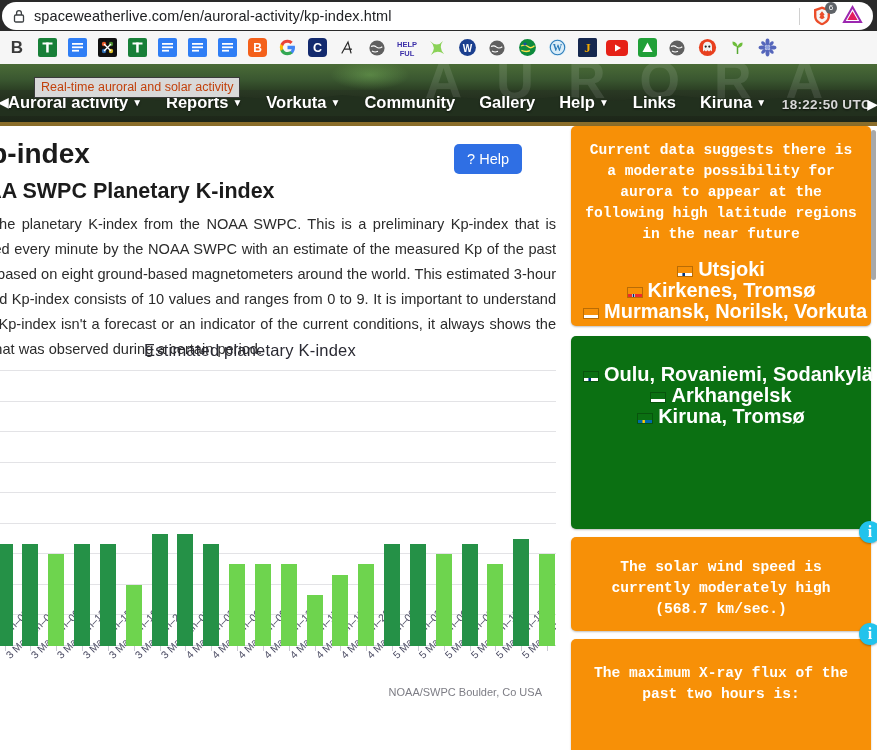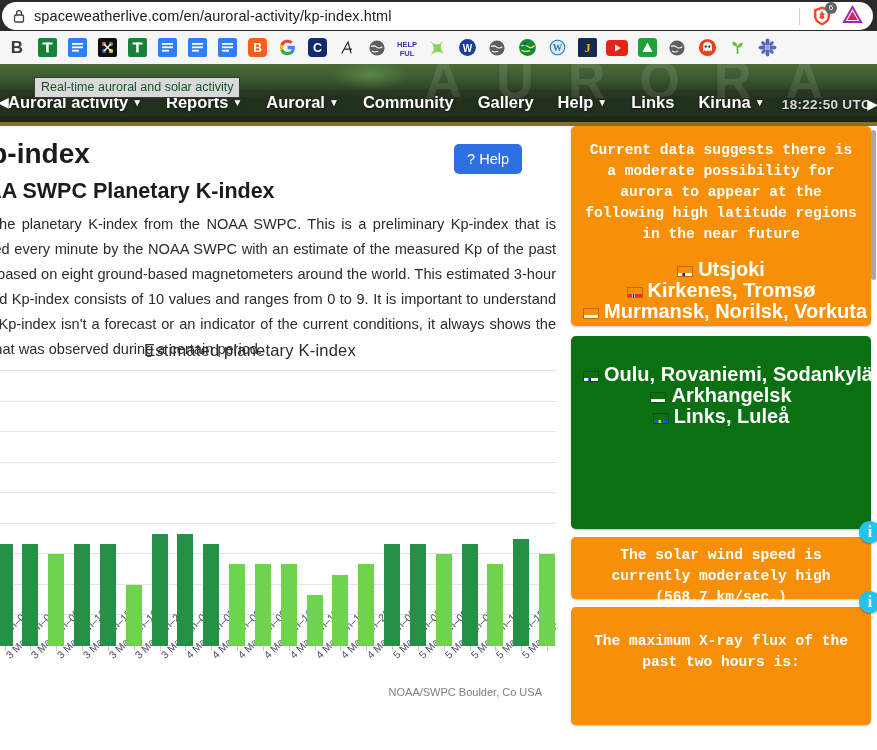--- a/index.html
+++ b/index.html
@@ -87,21 +87,21 @@
     text-shadow:0 1px 2px rgba(0,0,0,.6); cursor:pointer;
   }
   .nav-item .caret { font-size:10px; margin-left:4px; vertical-align:2px; }
   .nav-clock {
     position:absolute; right:6px; top:97px; color:#d8d8d8; font-size:13.5px;
     font-weight:bold; letter-spacing:.3px; font-family:"Liberation Sans", sans-serif;
     text-shadow:0 1px 2px rgba(0,0,0,.7);
   }
   .nav-right-caret { position:absolute; right:-1px; top:96px; color:#fff; font-size:14px; }
   .tooltip {
-    position:absolute; left:34px; top:77px; background:#d9d9d9; color:#14532d;
+    position:absolute; left:34px; top:77px; background:#d9d9d9; color:#c2410c;
     border:1px solid #3a3a3a; font-size:12.5px; padding:2px 6px 3px 6px;
     font-family:"Liberation Sans", sans-serif; white-space:nowrap; z-index:40;
   }
 
   
   .page { position:absolute; left:0; top:126px; width:877px; height:624px; background:#ffffff; }
   .main-col { position:absolute; left:0; top:0; width:556px; height:624px; overflow:hidden; }
 
   .help-btn {
     position:absolute; right:34px; top:18px; background:#2f6fe4; color:#fff;
@@ -404,21 +404,21 @@
 
   <div class="nav-arrow-left">◀</div>
   <div class="navbar">
     <span class="nav-item">
       <span>Auroral activity</span><span class="caret">▼</span>
     </span>
     <span class="nav-item">
       <span>Reports</span><span class="caret">▼</span>
     </span>
     <span class="nav-item">
-      <span>Auroral</span><span class="caret">▼</span>
+      <span>Vorkuta</span><span class="caret">▼</span>
     </span>
     <span class="nav-item">Community</span>
     <span class="nav-item">Gallery</span>
     <span class="nav-item">
       <span>Help</span><span class="caret">▼</span>
     </span>
     <span class="nav-item">Links</span>
     <span class="nav-item">
       <span>Kiruna</span><span class="caret">▼</span>
     </span>
@@ -578,27 +578,27 @@
                 </svg>
             </span><span>Arkhangelsk</span>
           </div>
           <div class="row">
             <span class="flag">
               <svg width="16" height="11">
                   <rect width="16" height="11" fill="#006aa7"></rect>
               <rect x="0" y="4.4" width="16" height="2.4" fill="#fecc00"></rect>
                   <rect x="4.5" y="0" width="2.4" height="11" fill="#fecc00"></rect>
                 </svg>
-            </span><span>Links, Luleå</span>
+            </span><span>Kiruna, Tromsø</span>
           </div>
         </div>
         <div class="info-bubble" style="bottom:-14px;">i</div>
       </div>
 
-      <div class="card orange" style="height:62px;margin-top:8px;padding-top:8px;">
+      <div class="card orange" style="height:94px;margin-top:8px;padding-top:20px;">
         <div class="card-head">The solar wind speed is currently moderately high (568.7 km/sec.)</div>
         <div class="info-bubble" style="bottom:-14px;">i</div>
       </div>
 
       <div class="card orange" style="height:118px;margin-top:8px;padding-top:24px;">
         <div class="card-head">The maximum X-ray flux of the past two hours is:</div>
       </div>
 
     </div>
   </div>

